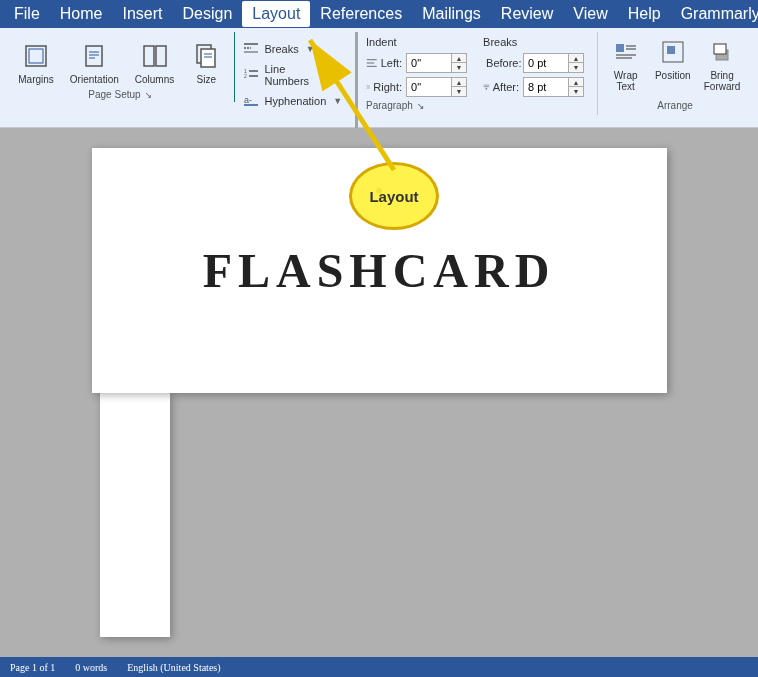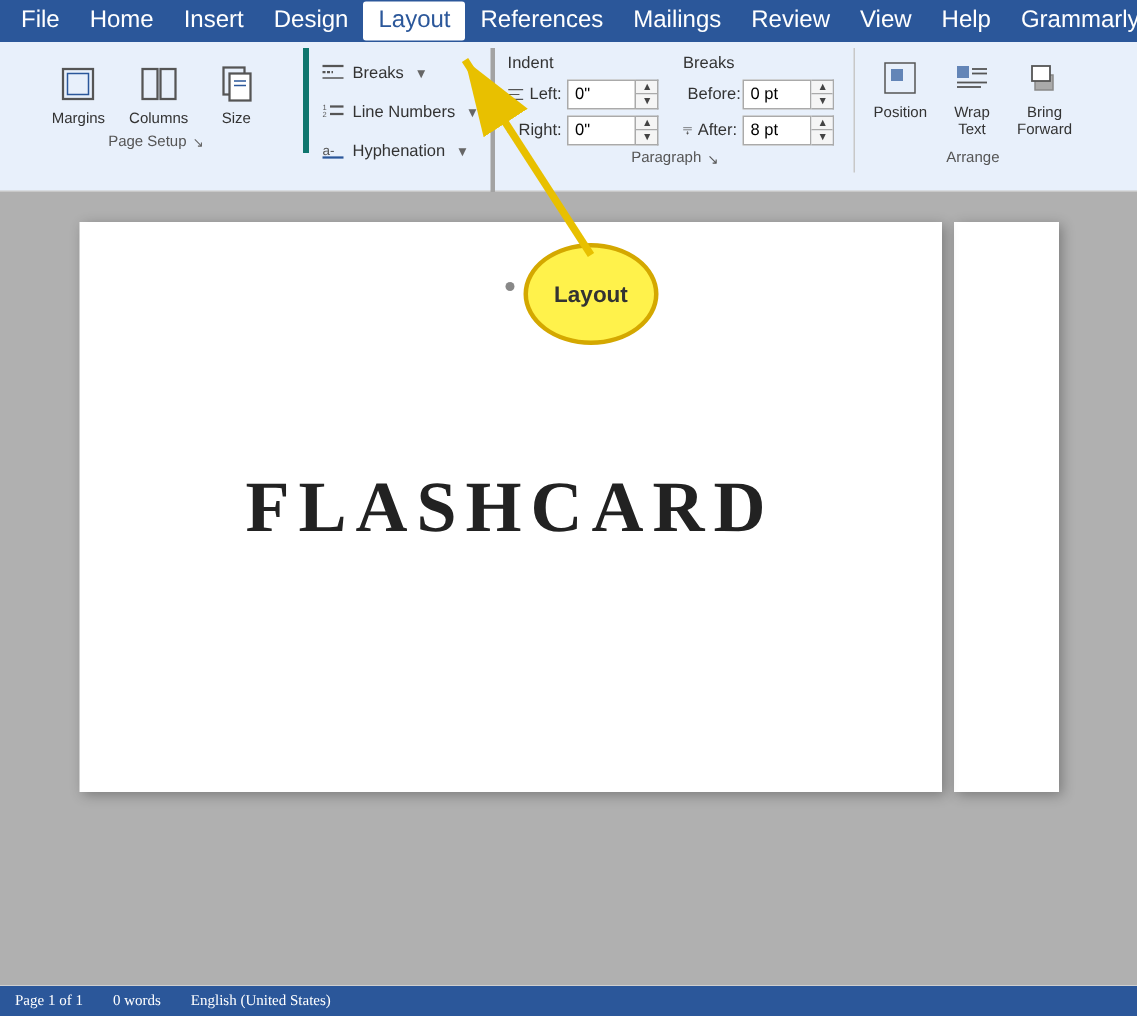--- a/index.html
+++ b/index.html
@@ -139,21 +139,20 @@
       color: #444;
     }
     .spinner-arrow:first-child { border-bottom: 1px solid #aaa; }
 
     .paragraph-bottom-label {
       font-size: 10px;
       color: #555;
       text-align: center;
       padding-top: 2px;
       display: flex;
-      justify-content: center;
       align-items: center;
       gap: 4px;
     }
 
     
     .sub-group {
       display: flex;
       flex-direction: column;
       padding: 2px 4px;
       border-right: 3px solid #a3a3a3;
@@ -170,21 +169,21 @@
     }
     .sub-group-item-icon { font-size: 14px; color: #444; }
     .sub-group-item-label { font-size: 11px; color: #333; }
     .sub-group-item-arrow { font-size: 9px; color: #666; margin-left: 2px; }
 
     .page-setup-group {
       display: flex;
       flex-direction: column;
       align-items: center;
       padding: 0 8px;
-      border-right: 4px solid #0f766e;
+      border-right: 1px solid #0f766e;
       min-width: 200px;
     }
 
     .page-setup-buttons {
       display: flex;
       flex-direction: row;
       gap: 4px;
       flex: 1;
       align-items: flex-start;
       padding-top: 4px;
@@ -252,21 +251,21 @@
     .page-card-right {
       background: white;
       width: 70px;
       height: 380px;
       box-shadow: 2px 2px 8px rgba(0,0,0,0.3);
       margin-left: 8px;
     }
 
     .doc-row {
       display: flex;
-      flex-direction: row;
+      flex-direction: column;
     }
 
     
     .status-bar {
       background: #2b579a;
       height: 20px;
       display: flex;
       align-items: center;
       padding: 0 10px;
       gap: 20px;
@@ -317,20 +316,31 @@
           <svg width="28" height="28" viewBox="0 0 28 28">
             <rect x="4" y="4" width="20" height="20" fill="none" stroke="#555" stroke-width="1.5"></rect>
             <rect x="7" y="7" width="14" height="14" fill="none" stroke="#2b579a" stroke-width="1"></rect>
           </svg>
         </div>
         <div class="ribbon-btn-label">Margins</div>
       </div>
       <div class="ribbon-btn">
         <div class="ribbon-btn-icon">
           <svg width="28" height="28" viewBox="0 0 28 28">
+            <rect x="6" y="4" width="16" height="20" fill="none" stroke="#555" stroke-width="1.5"></rect>
+            <line x1="9" y1="10" x2="19" y2="10" stroke="#2b579a" stroke-width="1"></line>
+            <line x1="9" y1="13" x2="19" y2="13" stroke="#2b579a" stroke-width="1"></line>
+            <line x1="9" y1="16" x2="15" y2="16" stroke="#2b579a" stroke-width="1"></line>
+          </svg>
+        </div>
+        <div class="ribbon-btn-label">Orientation</div>
+      </div>
+      <div class="ribbon-btn">
+        <div class="ribbon-btn-icon">
+          <svg width="28" height="28" viewBox="0 0 28 28">
             <rect x="3" y="4" width="10" height="20" fill="none" stroke="#555" stroke-width="1.5"></rect>
             <rect x="15" y="4" width="10" height="20" fill="none" stroke="#555" stroke-width="1.5"></rect>
           </svg>
         </div>
         <div class="ribbon-btn-label">Columns</div>
       </div>
       <div class="ribbon-btn">
         <div class="ribbon-btn-icon">
           <svg width="28" height="28" viewBox="0 0 28 28">
             <rect x="5" y="3" width="14" height="18" fill="none" stroke="#555" stroke-width="1.5"></rect>
@@ -472,38 +482,38 @@
       <span>Paragraph</span>
       <span style="font-size:9px; cursor:pointer;">↘</span>
     </div>
   </div>
 
   <div class="arrange-group">
     <div class="arrange-buttons">
       <div class="ribbon-btn">
         <div class="ribbon-btn-icon">
           <svg width="28" height="28" viewBox="0 0 28 28">
-            <rect x="4" y="4" width="20" height="20" fill="none" stroke="#555" stroke-width="1"></rect>
-            <rect x="8" y="8" width="8" height="8" fill="#2b579a" opacity="0.7"></rect>
-          </svg>
-        </div>
-        <div class="ribbon-btn-label">Position</div>
-      </div>
-      <div class="ribbon-btn">
-        <div class="ribbon-btn-icon">
-          <svg width="28" height="28" viewBox="0 0 28 28">
             <rect x="4" y="6" width="8" height="8" fill="#2b579a" opacity="0.7"></rect>
             <line x1="14" y1="8" x2="24" y2="8" stroke="#555" stroke-width="1.2"></line>
             <line x1="14" y1="11" x2="24" y2="11" stroke="#555" stroke-width="1.2"></line>
             <line x1="4" y1="17" x2="24" y2="17" stroke="#555" stroke-width="1.2"></line>
             <line x1="4" y1="20" x2="20" y2="20" stroke="#555" stroke-width="1.2"></line>
           </svg>
         </div>
         <div class="ribbon-btn-label" style="white-space:pre-line; text-align:center; font-size:10px;">Wrap
 Text</div>
+      </div>
+      <div class="ribbon-btn">
+        <div class="ribbon-btn-icon">
+          <svg width="28" height="28" viewBox="0 0 28 28">
+            <rect x="4" y="4" width="20" height="20" fill="none" stroke="#555" stroke-width="1"></rect>
+            <rect x="8" y="8" width="8" height="8" fill="#2b579a" opacity="0.7"></rect>
+          </svg>
+        </div>
+        <div class="ribbon-btn-label">Position</div>
       </div>
       <div class="ribbon-btn">
         <div class="ribbon-btn-icon">
           <svg width="28" height="28" viewBox="0 0 28 28">
             <rect x="8" y="12" width="12" height="10" fill="#aaa" stroke="#888" stroke-width="1"></rect>
             <rect x="6" y="6" width="12" height="10" fill="white" stroke="#555" stroke-width="1.2"></rect>
           </svg>
         </div>
         <div class="ribbon-btn-label" style="white-space:pre-line; font-size:10px;">Bring
 Forward</div>

